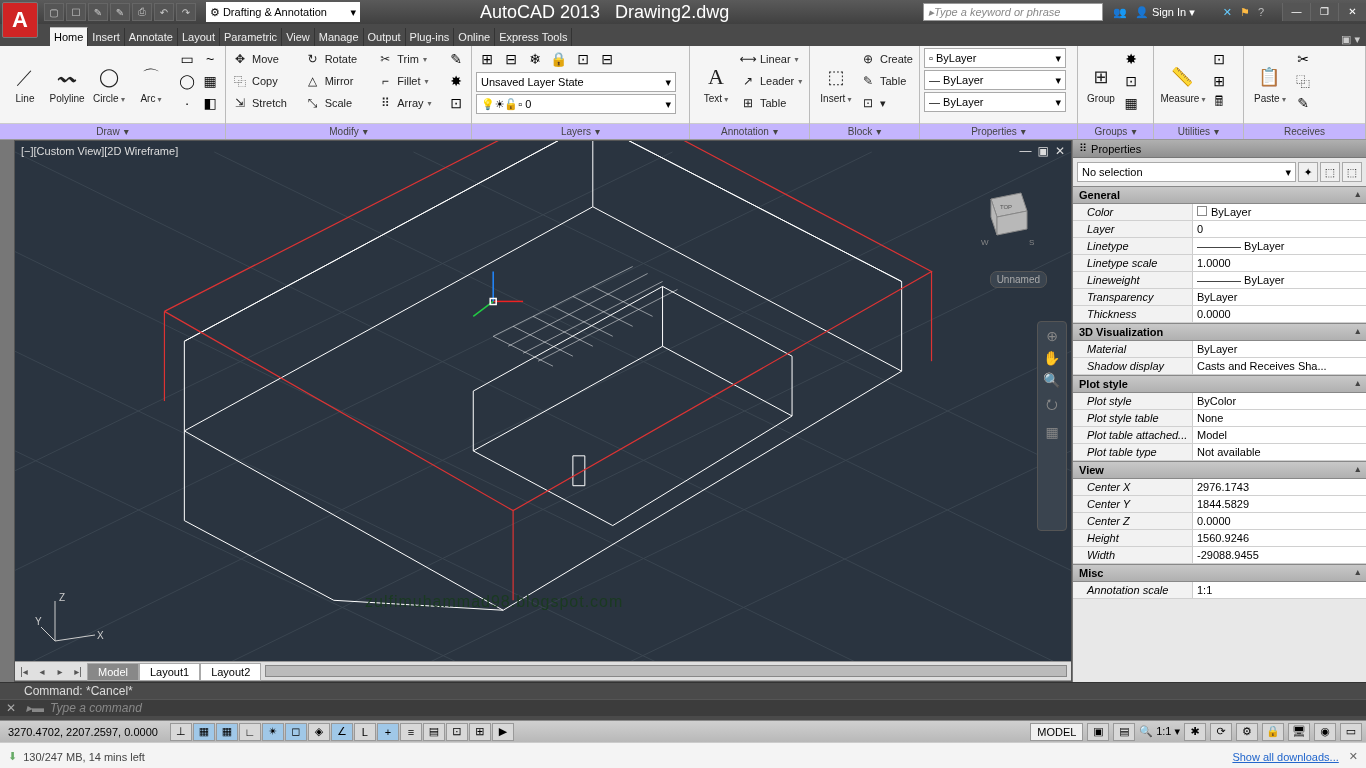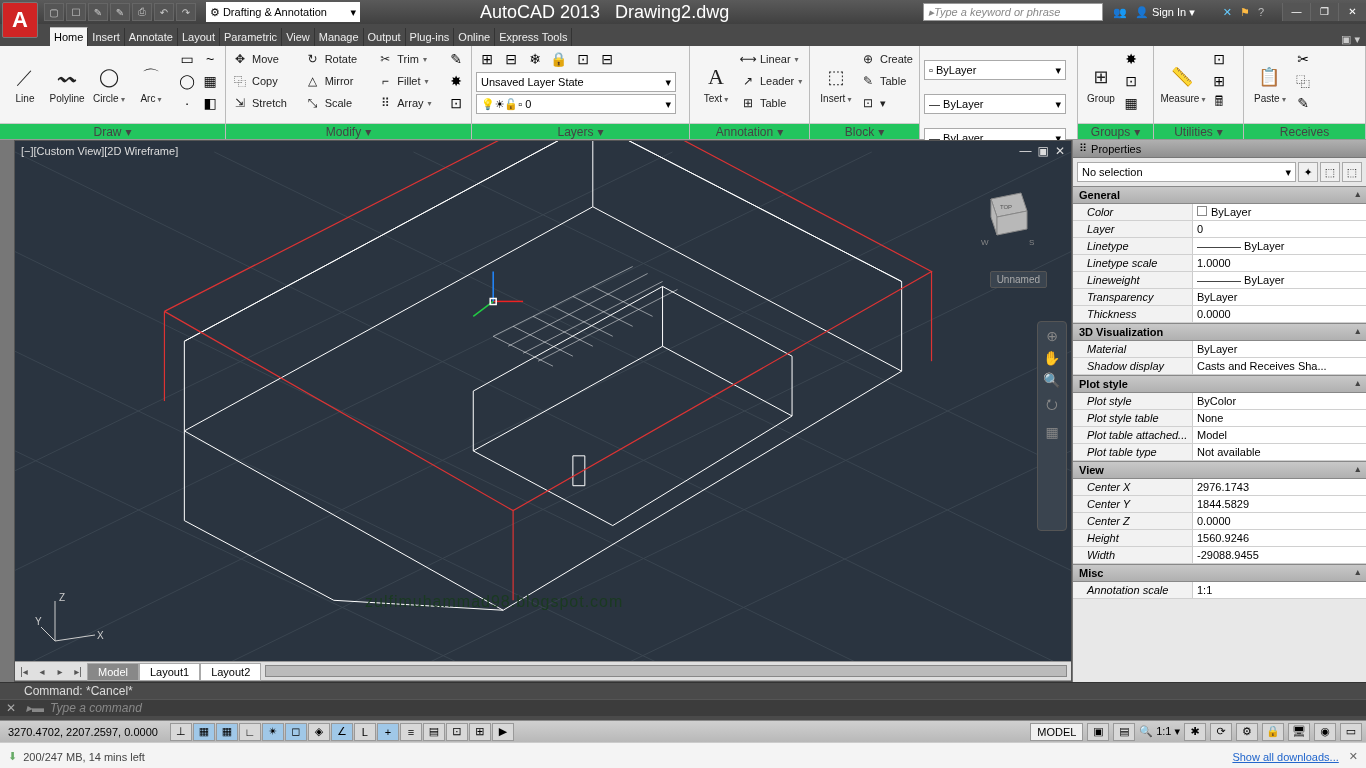--- a/index.html
+++ b/index.html
@@ -20,39 +20,39 @@
 
 
 .tabs { height: 22px; background: #4a4a4a; display: flex; align-items: end; padding-left: 50px; }
 .tab { padding: 3px 4px; color: #eee; font-size: 11px; border-right: 1px solid #333; cursor: pointer; }
 .tab.active { background: #f5f5f5; color: #000; border-top: 1px solid #bbb; }
 
 
 .ribbon { height: 94px; background: #f5f5f5; display: flex; border-bottom: 1px solid #999; }
 .panel { border-right: 1px solid #bbb; display: flex; flex-direction: column; }
 .panel-body { flex: 1; display: flex; padding: 2px 4px; align-items: start; }
-.panel-title { height: 16px; background: #22c55e; text-align: center; font-size: 12px; color: #444; border-top: 1px solid #ccc; display:flex; align-items:center; justify-content:center; gap:4px;}
+.panel-title { height: 16px; background: #c4b5fd; text-align: center; font-size: 10px; color: #444; border-top: 1px solid #ccc; display:flex; align-items:center; justify-content:center; gap:4px;}
 .bigbtn { display: flex; flex-direction: column; align-items: center; justify-content: center; width: 44px; height: 70px; font-size: 10px; color: #222; gap: 2px; }
 .bigbtn .ic { width: 28px; height: 28px; display: flex; align-items: center; justify-content: center; font-size: 18px; }
 .smallrow { display: flex; align-items: center; gap: 4px; height: 22px; font-size: 11px; color: #222; white-space: nowrap; padding: 0 2px;}
 .smallrow .ic { width: 16px; height: 16px; display: flex; align-items: center; justify-content: center; font-size: 12px; }
 .vstack { display: flex; flex-direction: column; }
 .dd-caret::after { content: " ▾"; font-size: 8px; color: #666; }
 .combo { height: 20px; border: 1px solid #aaa; background: #fff; font-size: 11px; padding: 0 4px; display: flex; align-items: center; justify-content: space-between; }
 .iconbtn { width: 22px; height: 22px; display: flex; align-items: center; justify-content: center; border: 1px solid transparent; font-size: 14px; }
 .iconrow { display:flex; gap:1px; }
 
 
 .main { display: flex; height: 542px; }
 .viewport { flex: 1; background: #2a3440; position: relative; border: 1px solid #555; overflow:hidden;}
 .vp-label { position: absolute; top: 4px; left: 6px; color: #ddd; font-size: 11px; }
 .vp-controls { position: absolute; top: 3px; right: 6px; color: #ddd; display: flex; gap: 6px; font-size: 12px; }
 .vp-svg { width:100%; height:100%; }
 .viewcube { position:absolute; top:40px; right:30px; width:70px; height:70px; }
-.unnamed-tag { position:absolute; top:130px; right:24px; color:#aaa; font-size:10px; border:1px solid #555; padding:2px 6px; border-radius:2px; background:#3a444f;}
+.unnamed-tag { position:absolute; top:130px; right:24px; color:#aaa; font-size:10px; border:1px solid #555; padding:2px 6px; border-radius:7px; background:#3a444f;}
 .nav-bar { position:absolute; top:180px; right:4px; width:30px; background:#3a444f; border:1px solid #555; border-radius:4px; display:flex; flex-direction:column; gap:6px; padding:6px 0; align-items:center; height:210px;}
 .nav-bar div { color:#888; font-size:14px; }
 .ucs-icon { position:absolute; bottom:20px; left:20px; color:#aaa; font-size:10px;}
 .watermark { position:absolute; bottom:70px; left:350px; color:#1a3a20; font-size:16px; font-family: Verdana, sans-serif; letter-spacing:1px;}
 
 
 .props { width: 294px; background: #e8e8e8; border-left: 1px solid #777; display: flex; flex-direction: column; overflow:hidden;}
 .props-title { height: 18px; background: linear-gradient(#b0b0b0, #909090); color: #000; font-size: 11px; padding: 0 6px; display: flex; align-items: center; border-bottom:1px solid #777;}
 .props-sel { padding: 4px; display: flex; gap: 2px; }
 .props-sel .combo { flex: 1; }
@@ -302,21 +302,21 @@
             <span>Table</span>
           </div>
         <div class="smallrow"><span class="ic">⊡</span>▾</div>
       </div>
     </div>
     <div class="panel-title"><span>Block</span> ▾</div>
   </div>
 
   <div class="panel" style="width:158px;">
     <div class="panel-body">
-        <div class="vstack" style="width:100%;gap:14px;margin-top:12px;">
+        <div class="vstack" style="width:100%;gap:2px;">
       <div class="combo" style="width:142px;">
             <span>▫ <span>ByLayer</span></span>
             <span>▾</span>
           </div>
       <div class="combo" style="width:142px;">
             <span>— <span>ByLayer</span></span>
             <span>▾</span>
           </div>
       <div class="combo" style="width:142px;">
             <span>— <span>ByLayer</span></span>
@@ -627,17 +627,17 @@
     <div class="sb-btn">🔒</div>
     <div class="sb-btn">🖥</div>
     <div class="sb-btn">◉</div>
     <div class="sb-btn">▭</div>
   </div>
 </div>
 
 <div class="dlbar">
   <div class="dlitem">
     <span style="color:#6a6;">⬇</span>
-    <span>200/247 MB, 14 mins left</span>
+    <span>130/247 MB, 14 mins left</span>
   </div>
   <span class="dl-link">Show all downloads...</span>
   <span class="dl-x">✕</span>
 </div>
 
 </body></html>

